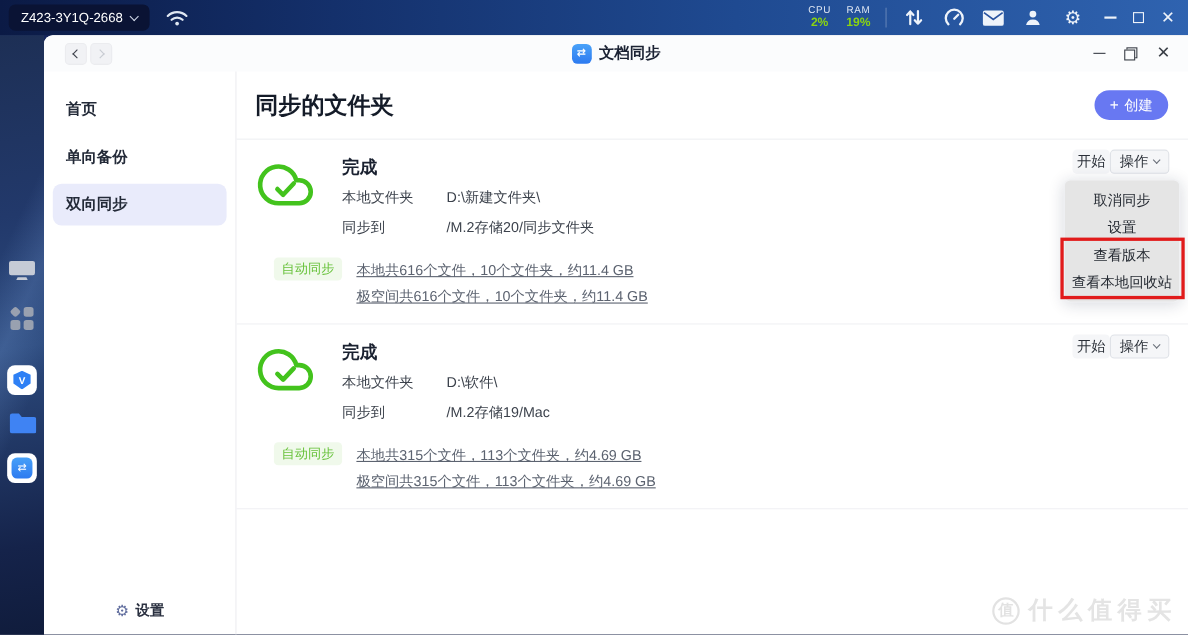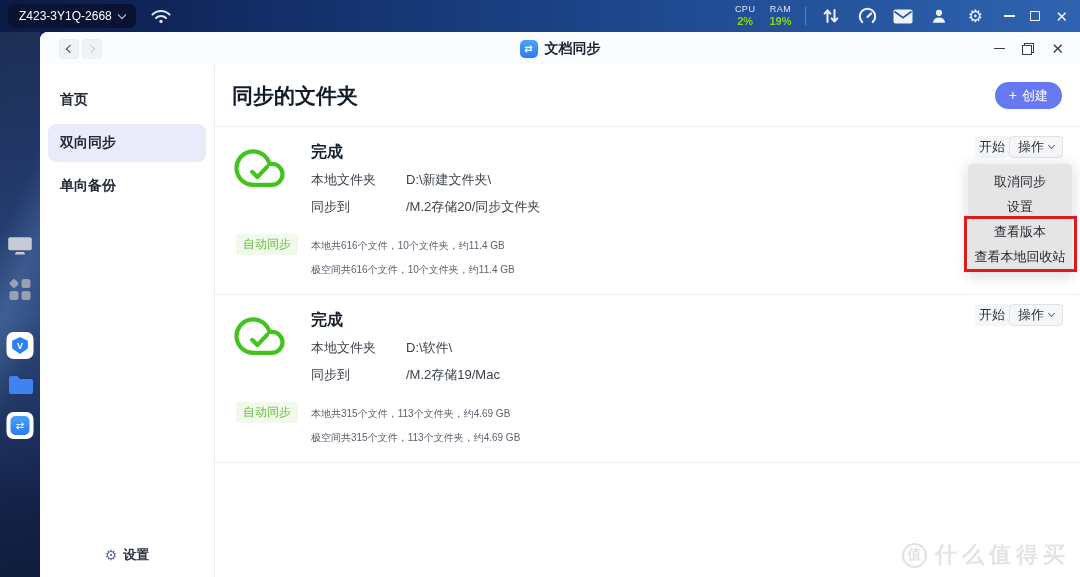--- a/index.html
+++ b/index.html
@@ -87,22 +87,22 @@
     font-size: 13px; display: flex; align-items: center; gap: 5px; cursor: pointer; }
   .plus { font-size: 14px; line-height: 1; margin-top: -1px; }
 
   .sync-row { position: relative; padding: 13px 120px 12px 18px; border-bottom: 1px solid #f0f1f4; }
   .row-top { display: flex; gap: 25px; }
   .cloud { margin-top: 3px; flex: 0 0 auto; }
   .status { font-size: 16px; font-weight: bold; color: #1a2130; margin: 2px 0 8px 0; }
   .kv { display: flex; font-size: 13px; color: #3c424c; margin-bottom: 9px; }
   .kv .k { width: 95px; flex: 0 0 auto; }
   .row-bottom { display: flex; align-items: flex-start; margin-top: 9px; }
-  .badge { margin-left: 3px; background: #f0f9eb; color: #67c23a; font-size: 12px; padding: 2px 7px; border-radius: 4px; flex: 0 0 auto; text-align: center; }
-  .stats { margin-left: 13px; font-size: 10px; color: #5c6370; line-height: 24px; }
+  .badge { margin-left: 16px; background: #f0f9eb; color: #67c23a; font-size: 12px; padding: 2px 7px; border-radius: 4px; flex: 0 0 auto; text-align: center; }
+  .stats { margin-left: 13px; font-size: 13px; color: #5c6370; line-height: 24px; text-decoration: underline; }
   .row-actions { position: absolute; top: 9px; right: 17px; display: flex; gap: 0; align-items: center; }
   .btn-start { height: 22px; padding: 0 4px; font-size: 13px; color: #2b3038; background: #f5f6f8; border-radius: 4px;
     display: flex; align-items: center; cursor: pointer; }
   .btn-action { height: 22px; padding: 0 8px; font-size: 13px; color: #2b3038; background: #f5f6f8; border: 1px solid #dfe2e7;
     border-radius: 4px; display: flex; align-items: center; gap: 5px; cursor: pointer; }
   .chev-sm { width: 5px; height: 5px; border-left: 1.4px solid #6a707a; border-bottom: 1.4px solid #6a707a; transform: rotate(-45deg); margin-top: -3px; }
 
   
   .dropdown { position: absolute; left: 967px; top: 163px; width: 106px; background: #e5e5e5; border-radius: 6px;
     box-shadow: 0 2px 14px rgba(20,30,60,.16); border: 1px solid #f1f2f4; padding: 5px 0; z-index: 6; }
@@ -230,22 +230,22 @@
             <span class="wc-restore"></span>
           </span>
         <span class="wc wc-close">✕</span>
       </div>
     </div>
 
     <div class="wbody">
 
       <div class="sidebar">
         <div class="side-item">首页</div>
+        <div class="side-item">单向备份</div>
         <div class="side-item active">双向同步</div>
-        <div class="side-item">单向备份</div>
         <div class="side-settings">
           <span class="side-gear">⚙</span>
           <span>设置</span>
         </div>
       </div>
 
       <div class="main">
         <div class="main-header">
           <span class="main-title">同步的文件夹</span>
           <span class="create-btn">

